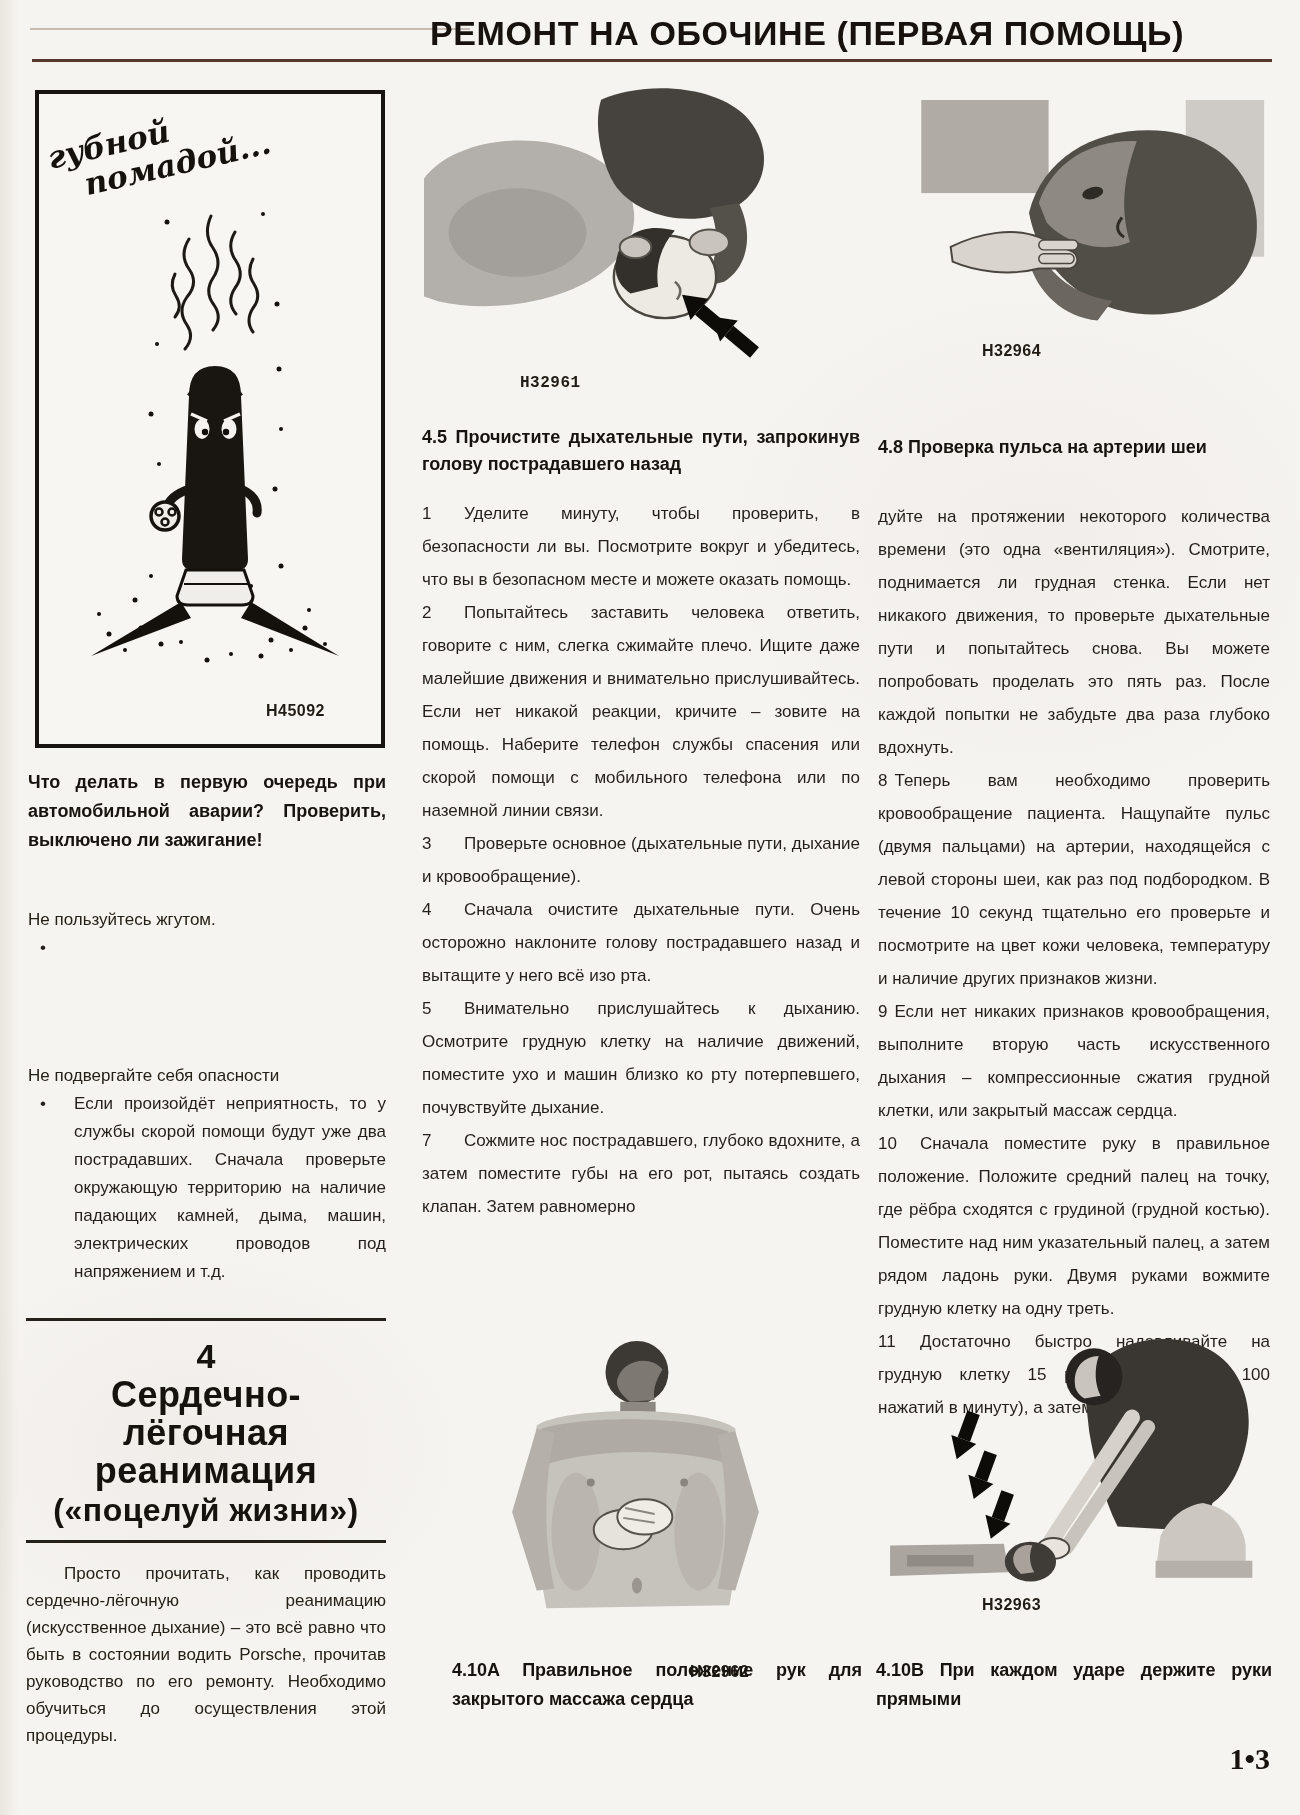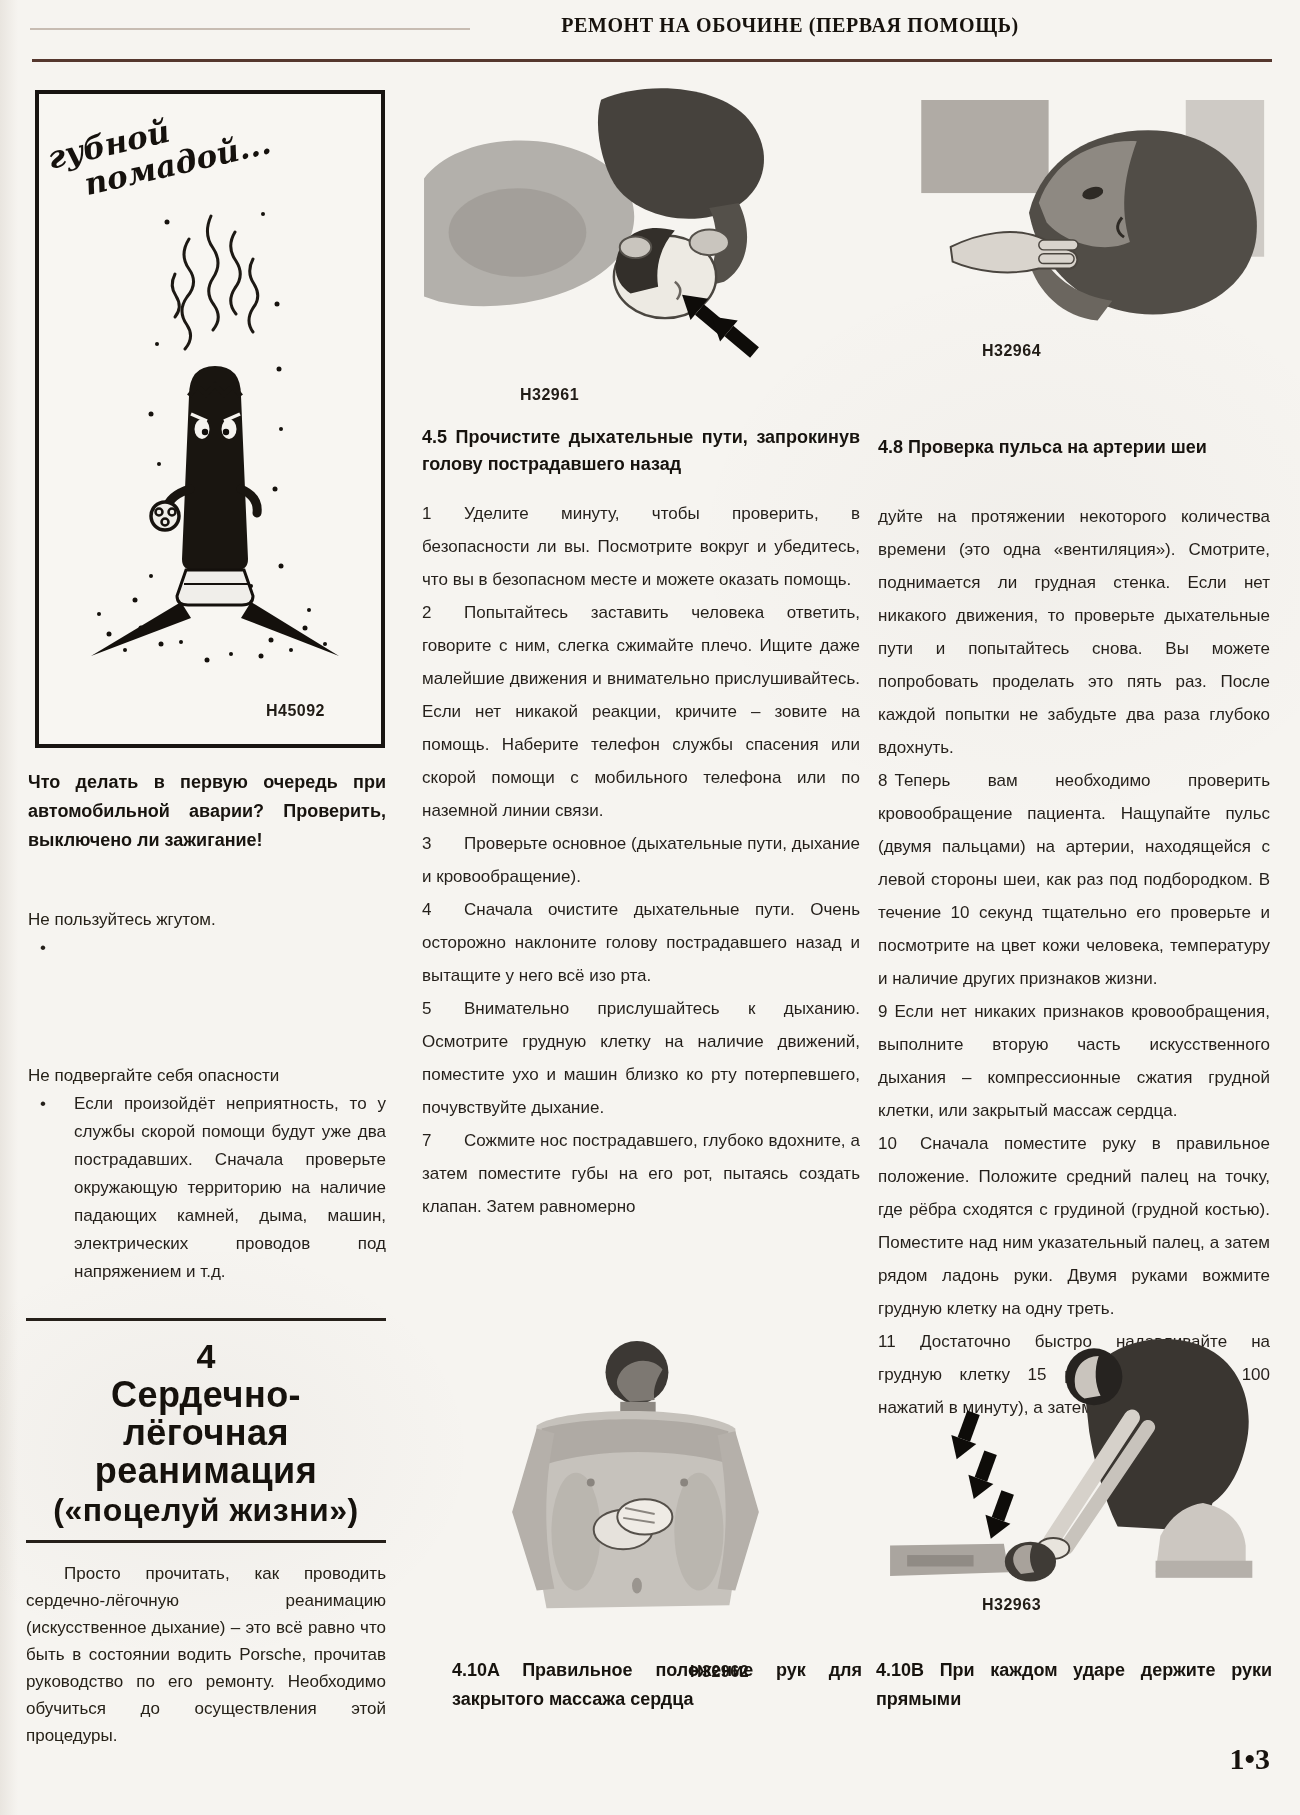--- a/index.html
+++ b/index.html
@@ -11,21 +11,21 @@
       linear-gradient(90deg, #e9e5df 0px, #f6f4f0 18px),
       #f7f5f1;
     font-family:"Liberation Sans", sans-serif;
     color:#241f1a; overflow:hidden;
   }
   .abs{position:absolute;}
   
   .rule-thin{height:2px;background:#c7bcb2;}
   .rule-main{height:3px;background:#55372e;}
   .page-title{
-    font-family:Liberation Serif, serif;font-weight:700;font-size:20px;
+    font-family:Liberation Sans, sans-serif;font-weight:700;font-size:34px;
     letter-spacing:0.6px;text-align:center;color:#17120d;white-space:nowrap;
   }
   
   .body-txt{font-size:17px;line-height:27px;text-align:justify;color:#262118;}
   .bold-head{font-weight:700;font-size:18px;line-height:27px;color:#17130e;text-align:justify;}
   .fig-label{font-weight:700;font-size:16px;color:#211c16;letter-spacing:0.5px;}
   .para{margin:0;font-size:17px;line-height:33px;text-align:justify;}
   .pnum{display:inline-block;min-width:42px;font-size:17px;}
   .para.runin .pnum{min-width:0;margin-right:7px;}
   .bullet-row{display:flex;}
@@ -160,21 +160,21 @@
   <ellipse cx="245" cy="195" rx="52" ry="42" fill="#edeae3" stroke="#4a4640" stroke-width="2.5"></ellipse>
   <path d="M195 180 C200 150 225 140 255 148 C240 165 235 185 238 205 L210 212 C200 205 193 195 195 180 Z" fill="#332f2a"></path>
   <ellipse cx="290" cy="160" rx="20" ry="13" fill="#c9c5be" stroke="#55514b" stroke-width="2"></ellipse>
   <ellipse cx="215" cy="165" rx="16" ry="11" fill="#c9c5be" stroke="#55514b" stroke-width="2"></ellipse>
   <path d="M255 200 q10 8 2 18" stroke="#6a655f" stroke-width="2.5" fill="none"></path>
   <g fill="#0e0c09">
     <use href="#arr1" transform="translate(306,250) rotate(-140)"></use>
     <use href="#arr1" transform="translate(336,272) rotate(-140)"></use>
   </g>
 </svg>
-<div class="abs fig-label" style="left:520px;top:386px;">H32961</div>
+<div class="abs fig-label" style="left:520px;top:374px;font-family:Liberation Mono, monospace;">H32961</div>
 
 <div class="abs bold-head" style="left:422px;top:424px;width:438px;">4.5 Прочистите дыхательные пути, запрокинув голову пострадавшего назад</div>
 
 <div class="abs" style="left:422px;top:497px;width:438px;">
   <p class="para"><span class="pnum">1</span><span>Уделите минуту, чтобы проверить, в безопасности ли вы. Посмотрите вокруг и убедитесь, что вы в безопасном месте и можете оказать помощь.</span></p>
   <p class="para"><span class="pnum">2</span><span>Попытайтесь заставить человека ответить, говорите с ним, слегка сжимайте плечо. Ищите даже малейшие движения и внимательно прислушивайтесь. Если нет никакой реакции, кричите – зовите на помощь. Наберите телефон службы спасения или скорой помощи с мобильного телефона или по наземной линии связи.</span></p>
   <p class="para"><span class="pnum">3</span><span>Проверьте основное (дыхательные пути, дыхание и кровообращение).</span></p>
   <p class="para"><span class="pnum">4</span><span>Сначала очистите дыхательные пути. Очень осторожно наклоните голову пострадавшего назад и вытащите у него всё изо рта.</span></p>
   <p class="para"><span class="pnum">5</span><span>Внимательно прислушайтесь к дыханию. Осмотрите грудную клетку на наличие движений, поместите ухо и машин близко ко рту потерпевшего, почувствуйте дыхание.</span></p>
   <p class="para"><span class="pnum">7</span><span>Сожмите нос пострадавшего, глубоко вдохните, а затем поместите губы на его рот, пытаясь создать клапан. Затем равномерно</span></p>

